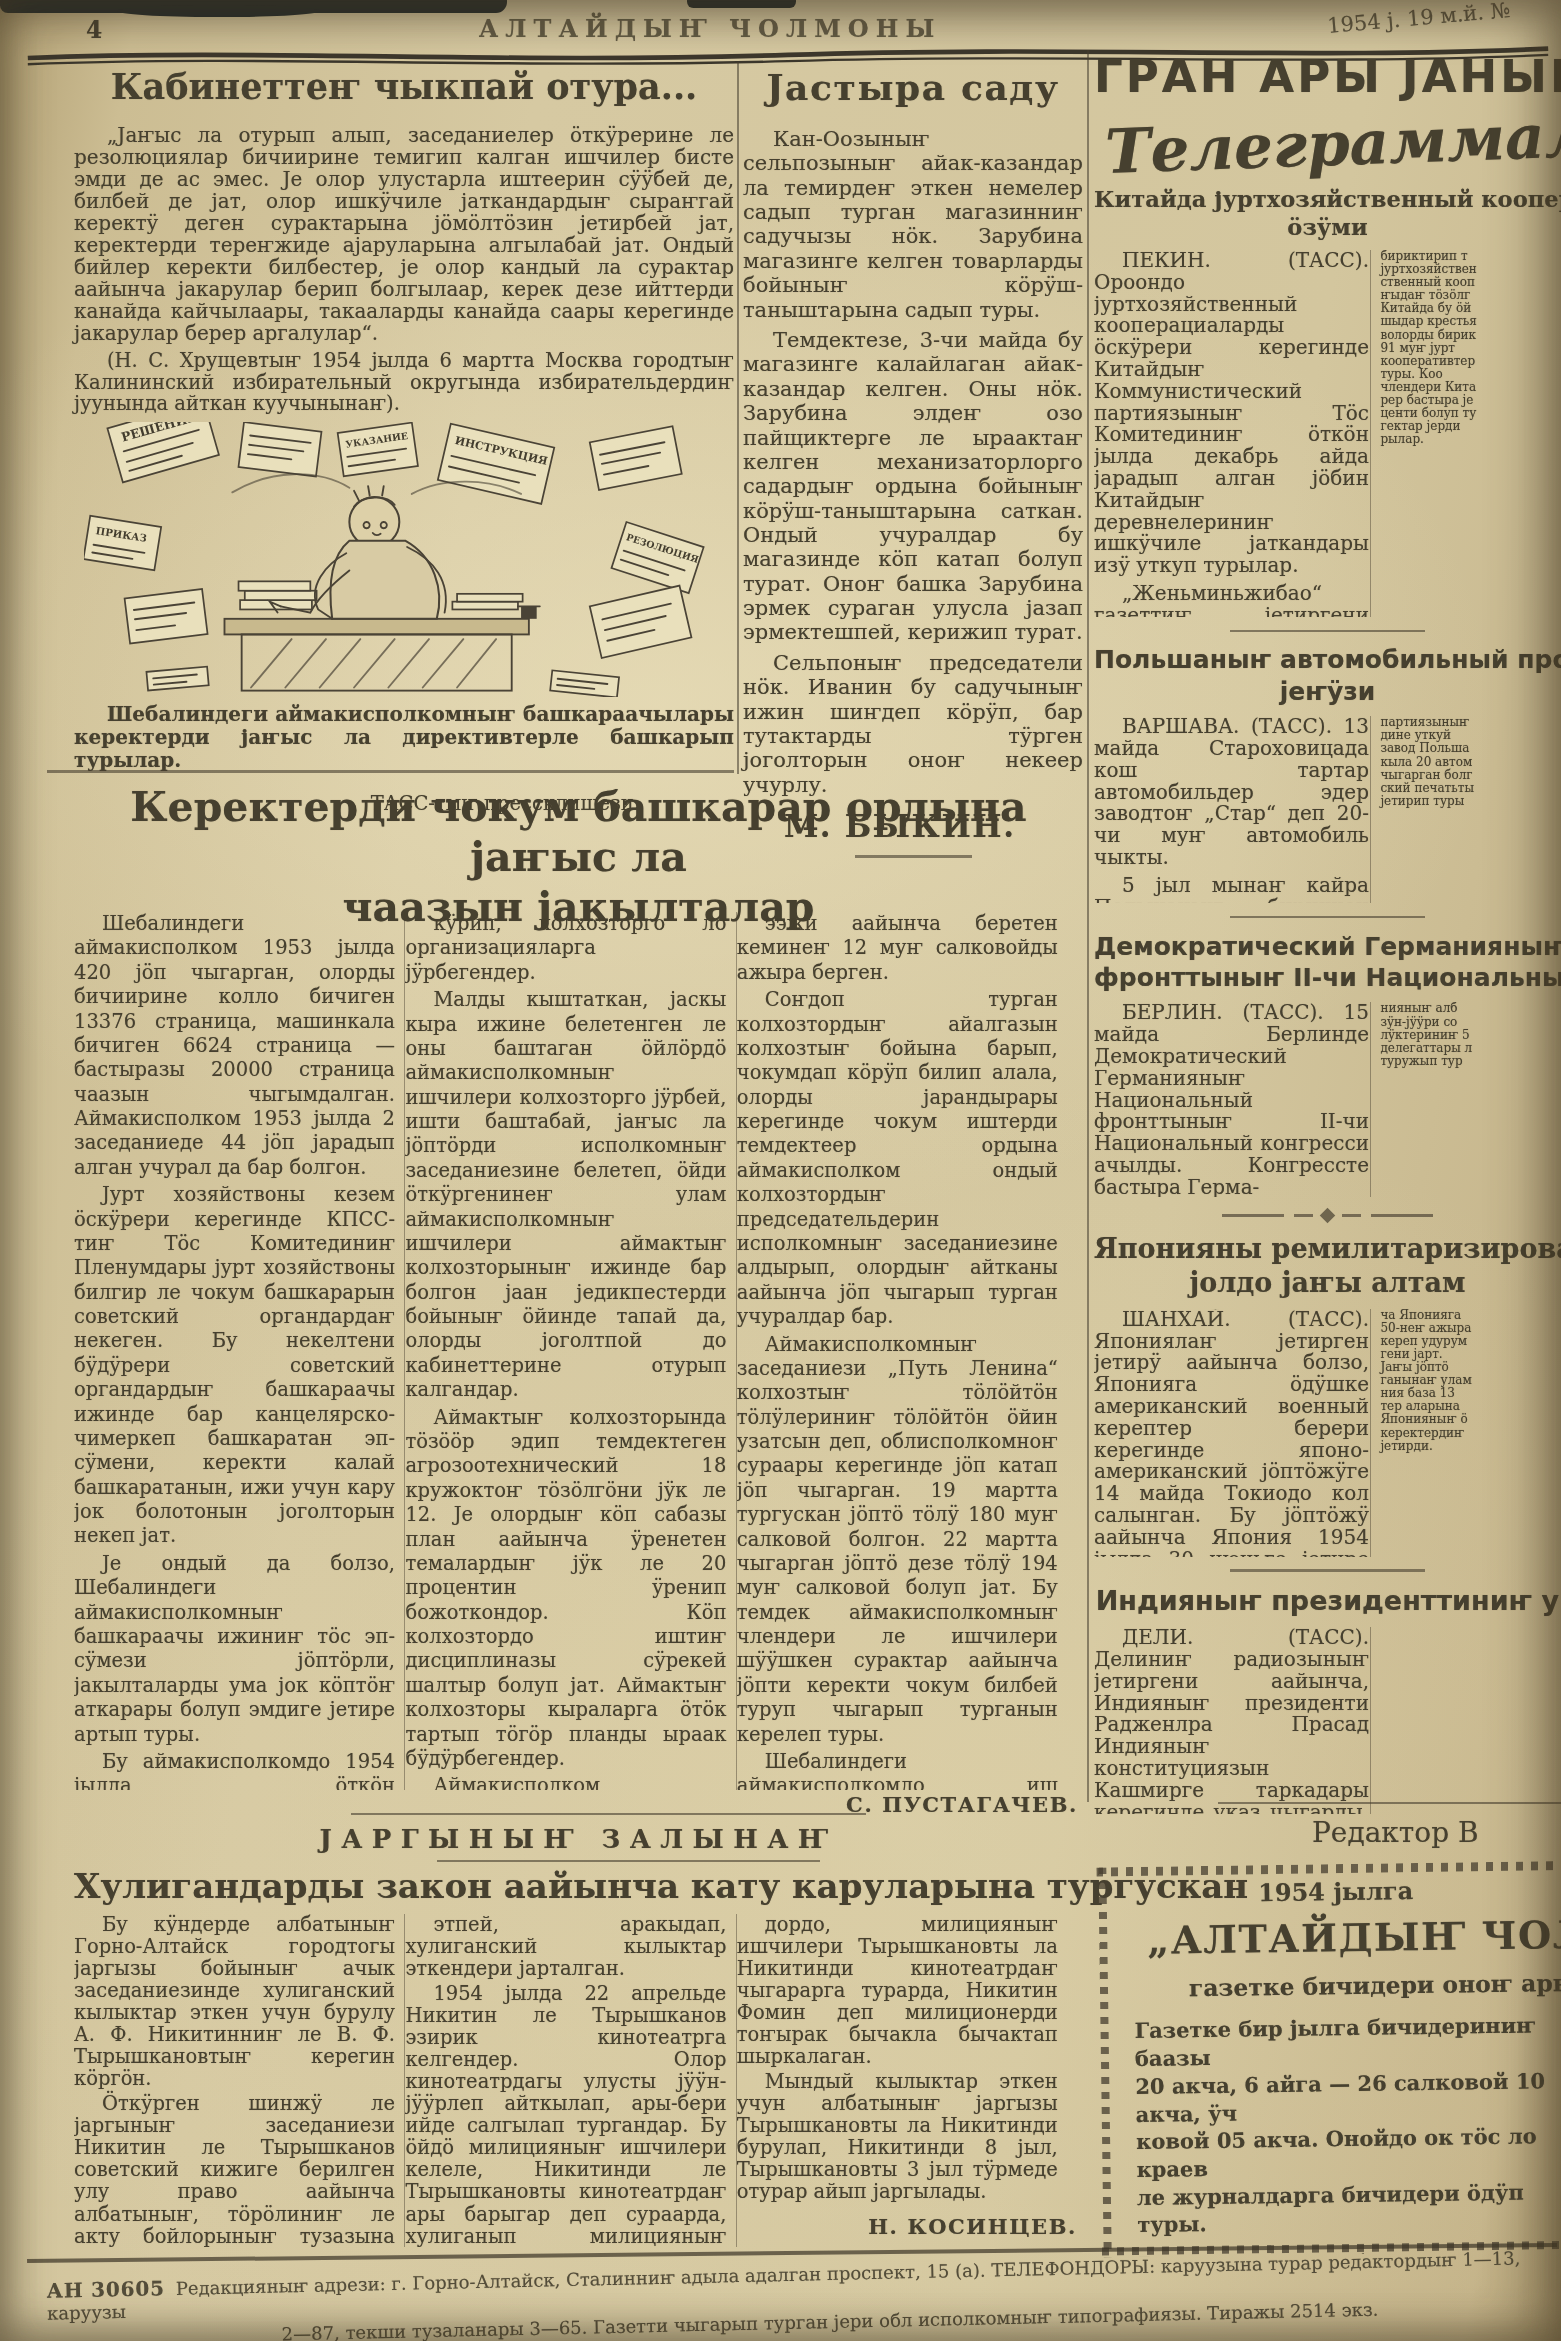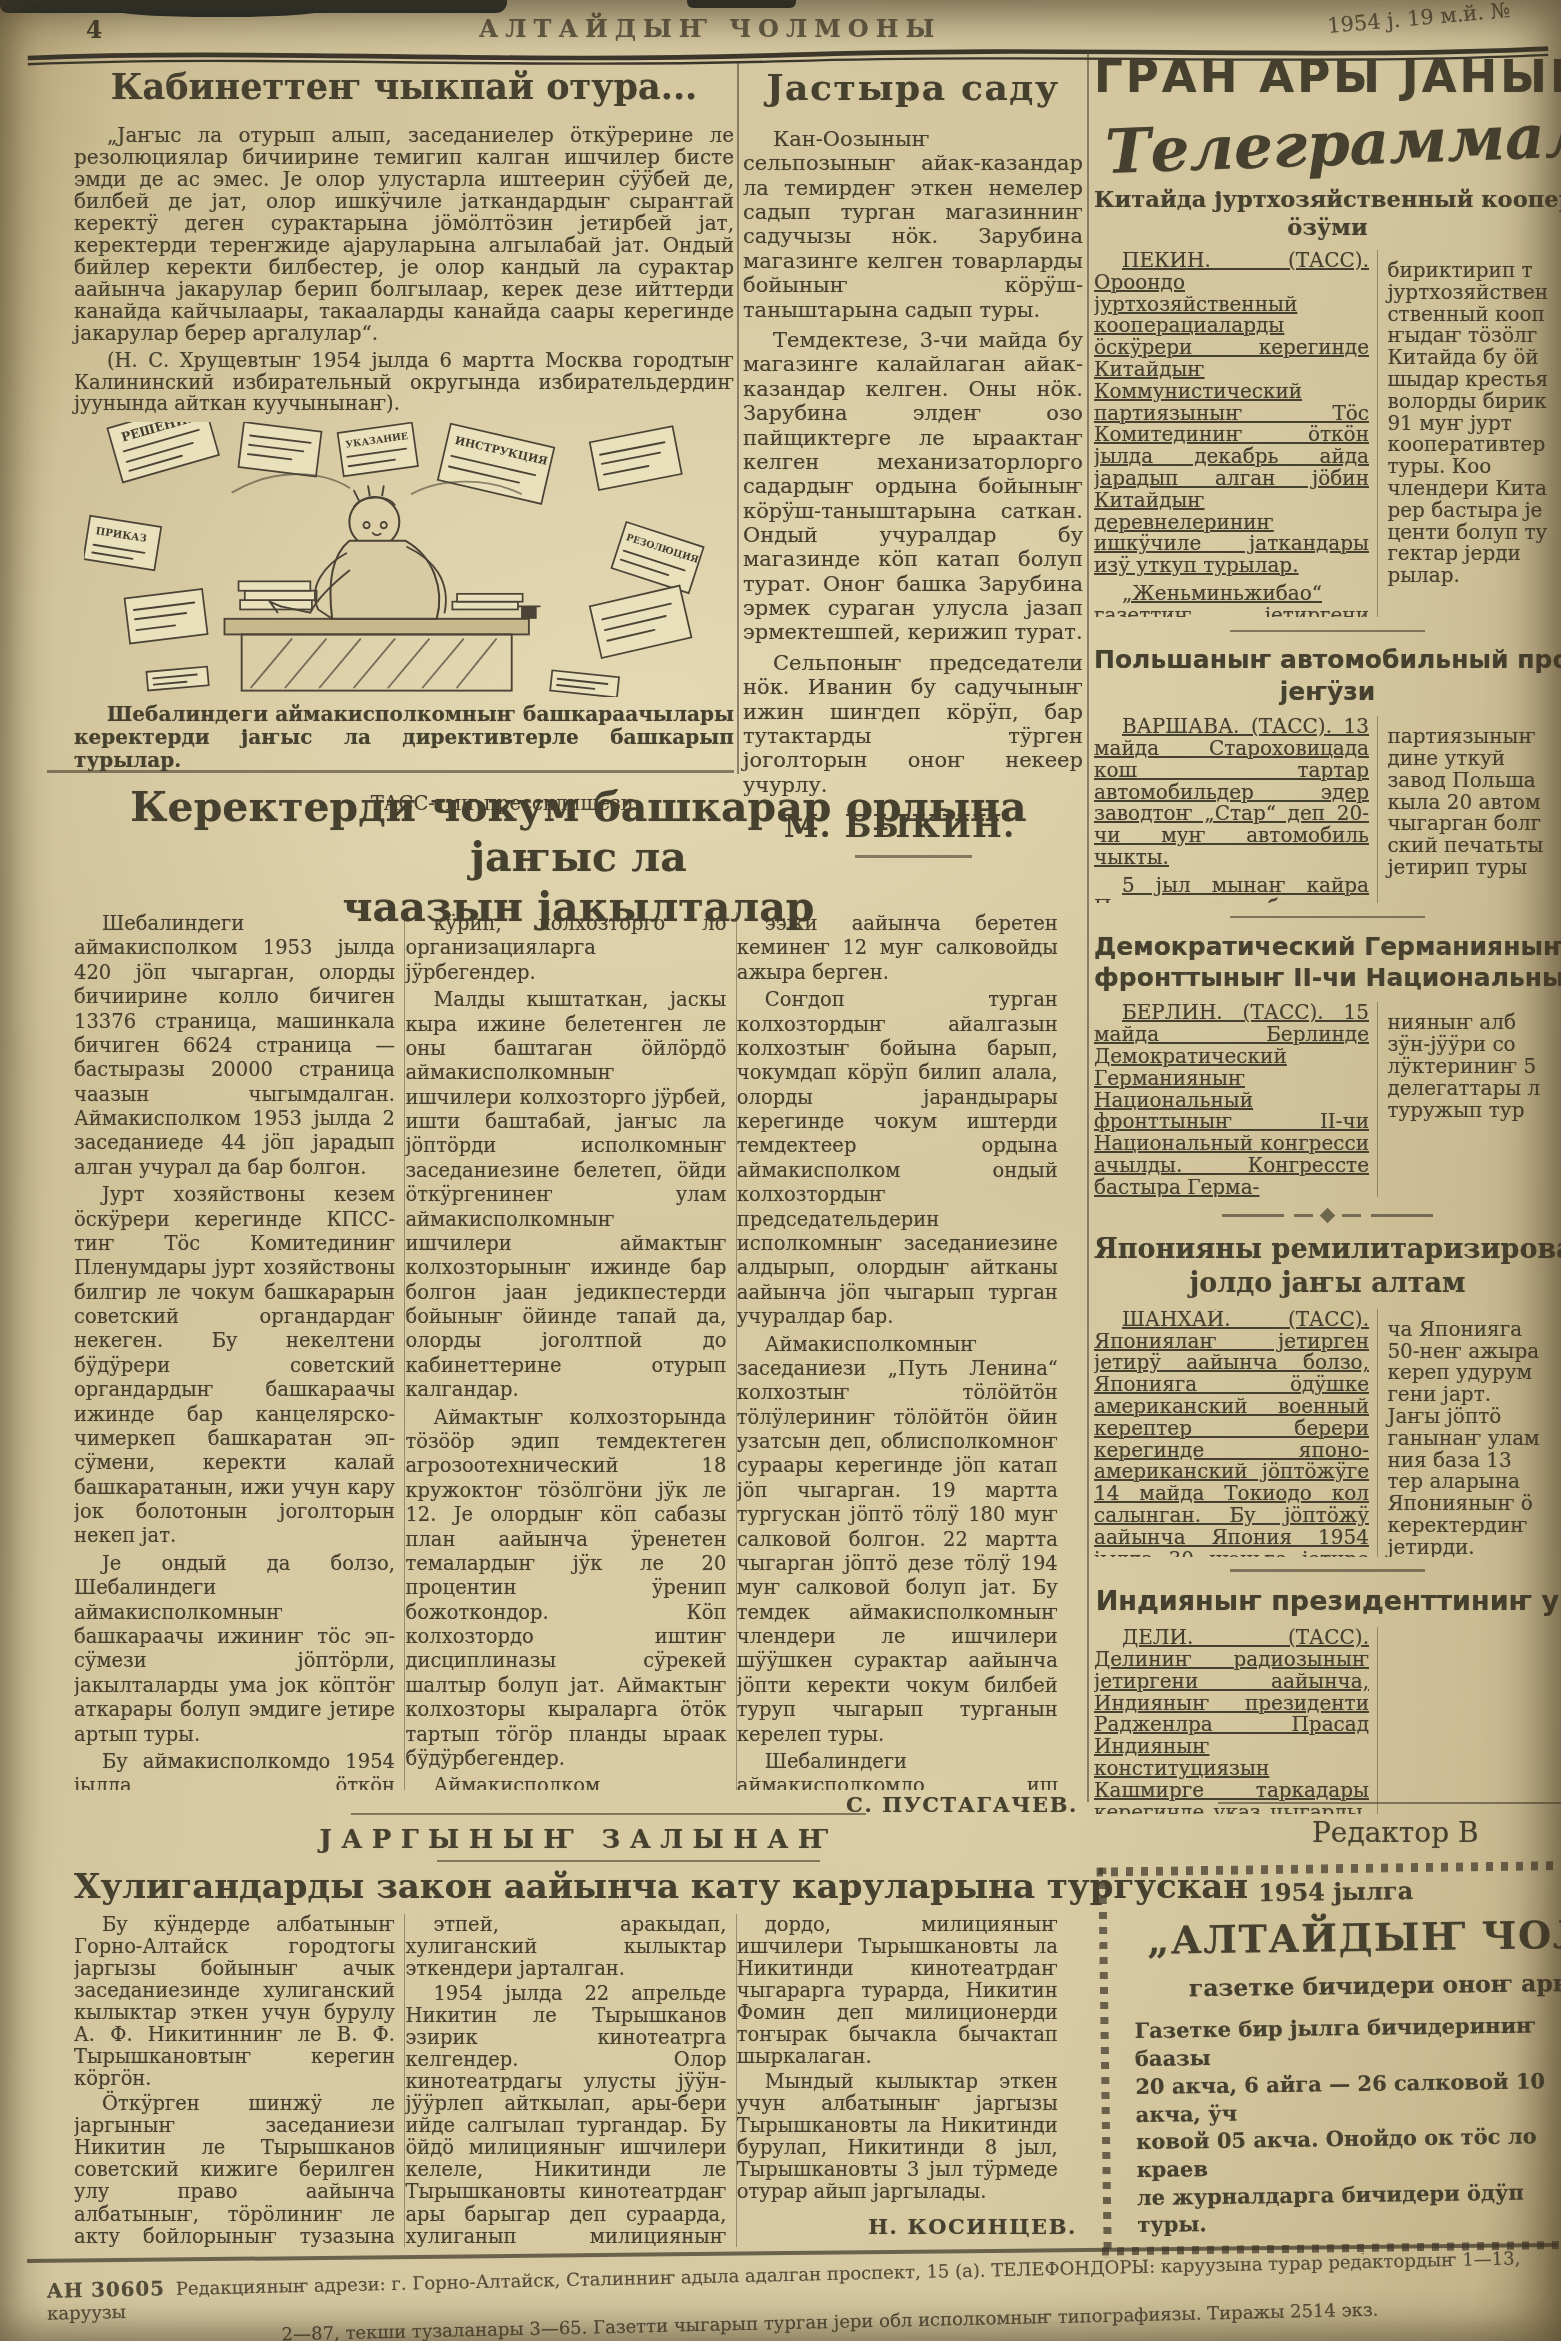--- a/index.html
+++ b/index.html
@@ -38,23 +38,23 @@
   .jas-rule{width:117px;height:3.1px;background:rgba(70,62,47,.6);margin:11px auto 0;}
   
   .zone-tele{left:1094px;top:50px;width:467px;}
   .tele-h1{font-family:"DejaVu Sans",sans-serif;font-size:45px;font-weight:bold;letter-spacing:3.1px;white-space:nowrap;width:593px;}
   .tele-h2{font-size:61px;font-style:italic;font-weight:bold;transform:rotate(-2deg);margin:4.7px 0 7.8px 11px;white-space:nowrap;}
   .sub-head{font-size:22.6px;font-weight:bold;text-align:center;line-height:1.2;margin-top:7.8px;white-space:nowrap;}
   .sub-head2{font-size:22.6px;font-weight:bold;text-align:center;line-height:1.2;}
   .sans-head{font-family:"DejaVu Sans",sans-serif;font-size:25px;font-weight:bold;text-align:center;line-height:1.25;margin-top:12.5px;white-space:nowrap;}
   .serif-head{font-size:27px;font-weight:bold;text-align:center;line-height:1.25;margin-top:11px;white-space:nowrap;}
   .tele-body{display:flex;margin-top:9.4px;overflow:hidden;}
-  .colA{width:275px;padding-right:8px;border-right:1.6px solid rgba(70,62,47,.45);text-decoration:underline;}
+  .colA{width:275px;padding-right:1px;border-right:1.6px solid rgba(70,62,47,.45);}
   .colA .para{font-size:20px;line-height:1.09;text-indent:28px;}
-  .colB{width:173px;padding-left:9.4px;font-size:20px;line-height:1.09;white-space:pre-line;overflow:hidden;margin-top:10px;}
+  .colB{width:173px;padding-left:9.4px;font-size:12px;line-height:1.09;white-space:pre-line;overflow:hidden;}
   .h-china{height:367px}.h-poland{height:187px}.h-germ{height:195px}.h-japan{height:248px}.h-india{height:187px}
   .tele-rule{width:195px;height:2.3px;background:rgba(70,62,47,.6);margin:12.5px auto 4.7px;}
   .orn{display:flex;align-items:center;justify-content:center;gap:9.4px;margin:12.5px 0 3.1px;}
   .orn-seg{width:62px;height:2.3px;background:rgba(70,62,47,.65);}
   .orn-dash{width:19px;height:2.3px;background:rgba(70,62,47,.65);}
   .orn-di{width:11px;height:11px;background:rgba(70,62,47,.7);transform:rotate(45deg);}
   
   .main-title{left:74px;top:782px;width:1009px;text-align:center;font-size:41px;font-weight:bold;line-height:1.22;}
   .main-cols{left:74px;top:912px;width:1009px;height:878px;display:flex;overflow:hidden;}
   .mcol{width:321px;padding:0 9.4px 0 0;overflow:hidden;}

